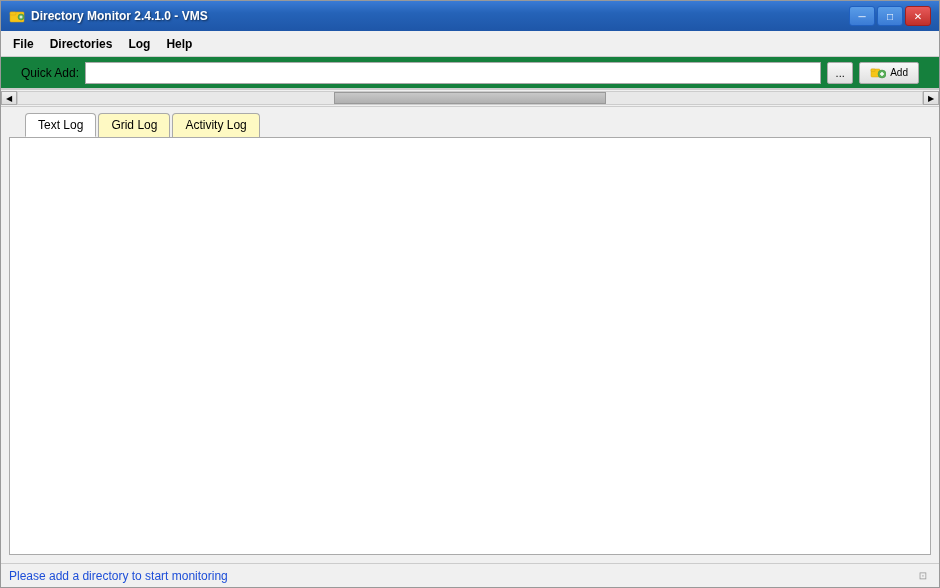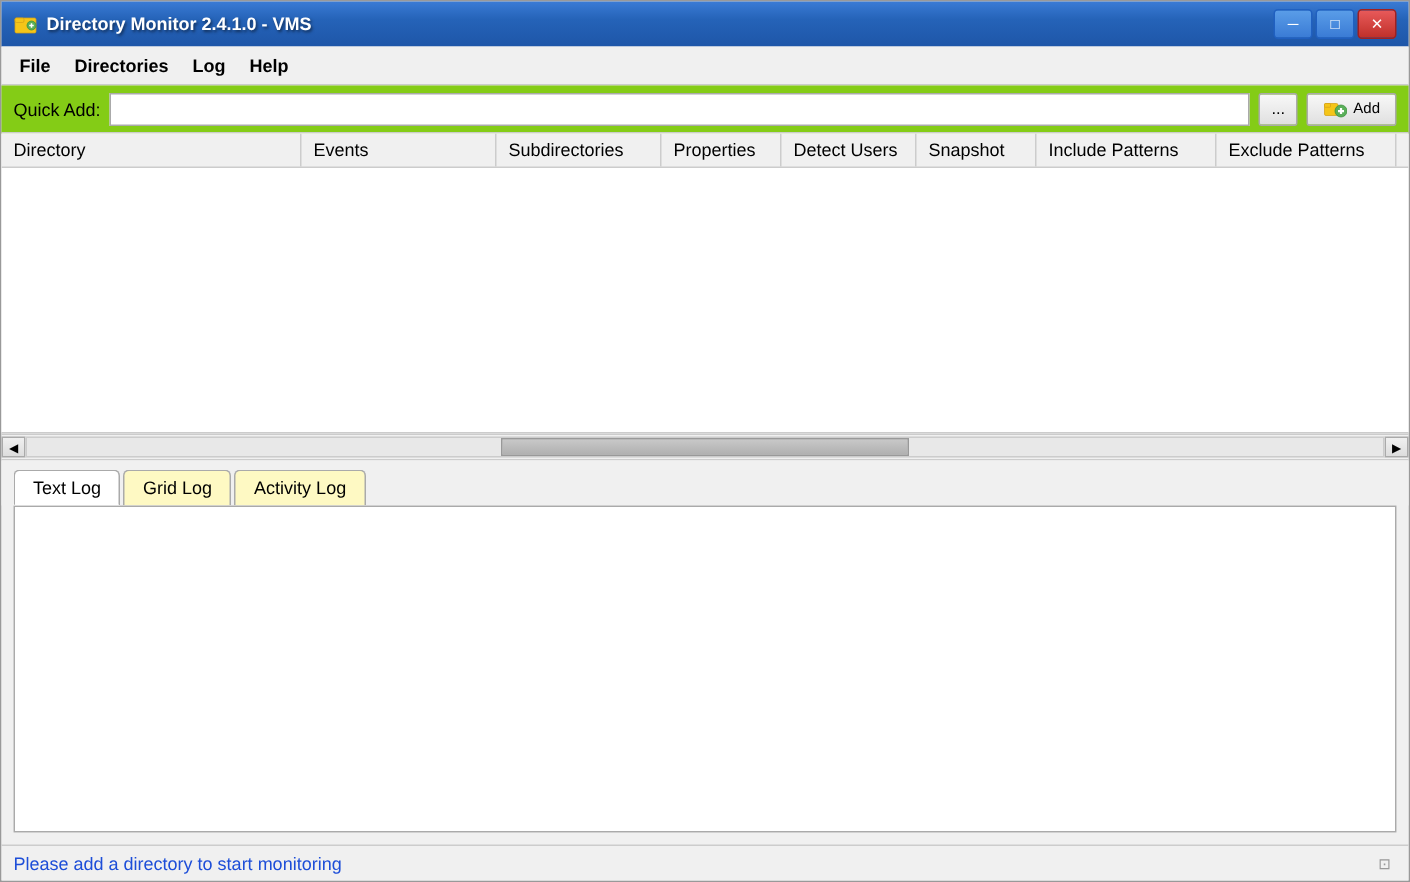--- a/index.html
+++ b/index.html
@@ -103,24 +103,24 @@
       cursor: pointer;
       border-radius: 3px;
       font-size: 12px;
       color: #000;
       font-weight: bold;
     }
 
     
     .quick-add-bar {
       height: 32px;
-      background: #84cc16;
-      display: flex;
-      align-items: center;
-      padding: 4px 8px;
+      background: #15803d;
+      display: flex;
+      align-items: center;
+      padding: 4px 20px;
       gap: 6px;
       border-bottom: 1px solid #ccc;
       flex-shrink: 0;
     }
 
     .quick-add-label {
       font-size: 12px;
       white-space: nowrap;
     }
 
@@ -253,21 +253,21 @@
     .log-section {
       flex: 1;
       display: flex;
       flex-direction: column;
       background: #f0f0f0;
       min-height: 0;
     }
 
     .log-tabs {
       display: flex;
-      padding: 6px 8px 0 8px;
+      padding: 6px 8px 0 24px;
       background: #f0f0f0;
       flex-shrink: 0;
     }
 
     .log-tab {
       padding: 4px 12px;
       font-size: 12px;
       border: 1px solid #aaa;
       background: #fef9c3;
       cursor: pointer;
@@ -361,33 +361,20 @@
         <rect x="1" y="4" width="9" height="8" rx="1" fill="#f5c518" stroke="#d4a017" stroke-width="0.5"></rect>
         <rect x="1" y="4" width="4" height="2.5" rx="0.5" fill="#f5c518" stroke="#d4a017" stroke-width="0.5"></rect>
         <circle cx="12" cy="9" r="4" fill="#5aaf5a" stroke="#3a8f3a" stroke-width="0.5"></circle>
         <line x1="12" y1="7" x2="12" y2="11" stroke="white" stroke-width="1.5"></line>
         <line x1="10" y1="9" x2="14" y2="9" stroke="white" stroke-width="1.5"></line>
       </svg>
       <span>Add</span>
     </div>
   </div>
 
-  <div class="table-container">
-    <div class="table-header">
-      <div class="table-header-cell col-directory">Directory</div>
-      <div class="table-header-cell col-events">Events</div>
-      <div class="table-header-cell col-subdirs">Subdirectories</div>
-      <div class="table-header-cell col-props">Properties</div>
-      <div class="table-header-cell col-detect">Detect Users</div>
-      <div class="table-header-cell col-snapshot">Snapshot</div>
-      <div class="table-header-cell col-include">Include Patterns</div>
-      <div class="table-header-cell col-exclude">Exclude Patterns</div>
-    </div>
-    <div class="table-body"></div>
-  </div>
 
   <div class="scrollbar-area">
     <div class="scroll-arrow">◀</div>
     <div class="scroll-track">
       <div class="scroll-thumb"></div>
     </div>
     <div class="scroll-arrow">▶</div>
   </div>
 
   <div class="log-section">

